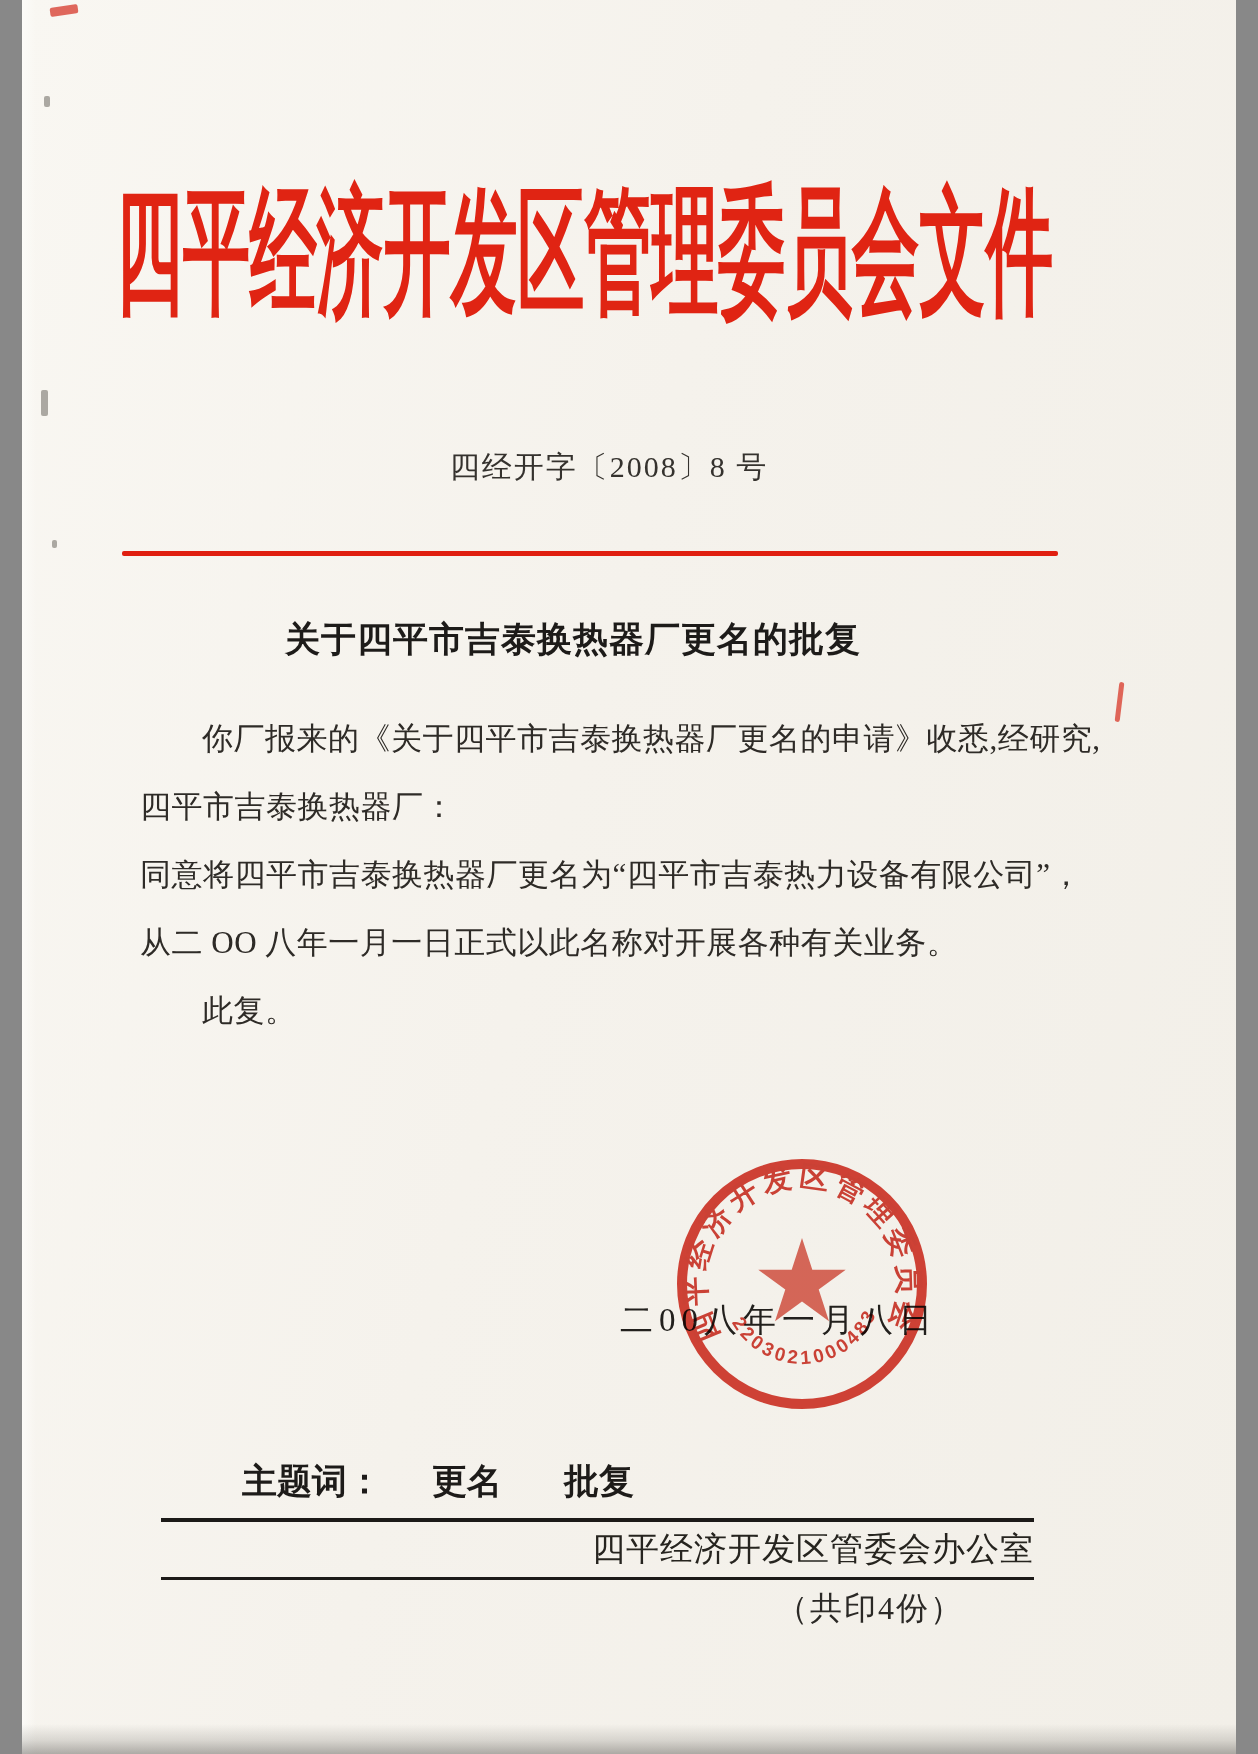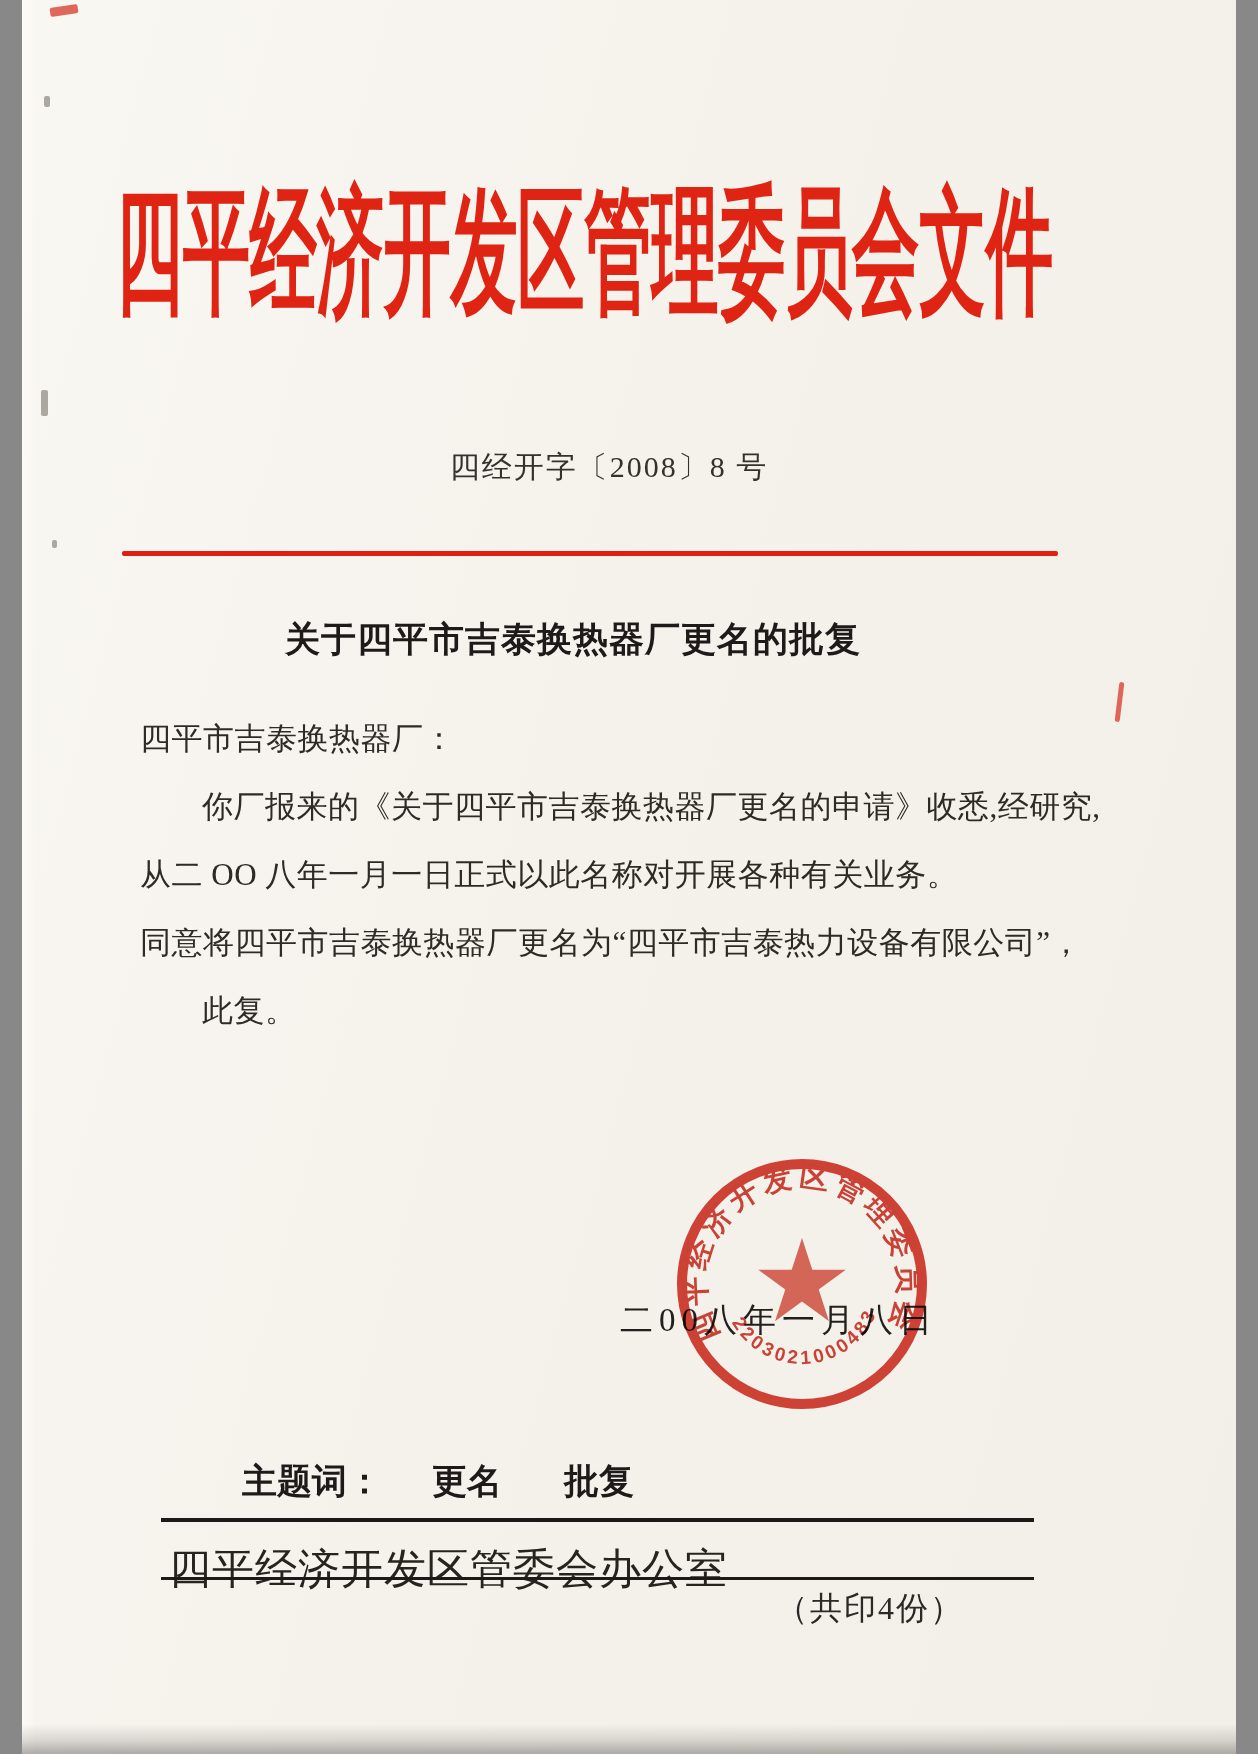--- a/index.html
+++ b/index.html
@@ -58,22 +58,22 @@
     position:absolute;left:172px;top:1458px;
     font-family:"Liberation Sans", sans-serif;font-weight:bold;
     font-size:35px;color:#1d1b19;white-space:nowrap;margin-left:48px;
   }
   .keywords .term1{margin-left:50px;}
   .keywords .term2{margin-left:62px;}
 
   .footer-rule-1{position:absolute;left:139px;top:1518px;width:873px;height:4px;background:#1c1a18;}
   .footer-row{
     position:absolute;left:139px;top:1524px;width:873px;height:50px;
-    display:flex;align-items:center;justify-content:space-between;
-    font-size:42px;color:#26241f;margin-top:20px;
+    display:flex;align-items:center;justify-content:flex-end;
+    font-size:33px;color:#26241f;
   }
   .footer-row .office{padding-left:8px;letter-spacing:1px;}
   .footer-row .print-date{margin-right:66px;letter-spacing:1px;}
   .footer-rule-2{position:absolute;left:139px;top:1577px;width:873px;height:3px;background:#1c1a18;}
   .copies{position:absolute;right:272px;top:1587px;font-size:32px;color:#2b2926;letter-spacing:2px;}
 </style>
 </head>
 <body>
 
 <div class="page">
@@ -87,24 +87,24 @@
 
   <div class="header-title">四平经济开发区管理委员会文件</div>
 
   <div class="doc-number">四经开字〔2008〕8 号</div>
 
   <div class="red-rule"></div>
 
   <h1 class="doc-title">关于四平市吉泰换热器厂更名的批复</h1>
 
   <div class="body-block">
+    <div class="line indent">你厂报来的《关于四平市吉泰换热器厂更名的申请》收悉,经研究,</div>
     <div class="line">四平市吉泰换热器厂：</div>
-    <div class="line indent">你厂报来的《关于四平市吉泰换热器厂更名的申请》收悉,经研究,</div>
+    <div class="line">同意将四平市吉泰换热器厂更名为“四平市吉泰热力设备有限公司”，</div>
     <div class="line">从二 OO 八年一月一日正式以此名称对开展各种有关业务。</div>
-    <div class="line">同意将四平市吉泰换热器厂更名为“四平市吉泰热力设备有限公司”，</div>
     <div class="line indent">此复。</div>
   </div>
 
   <div class="date-line">二00八年一月八日</div>
 
   <div class="seal">
     <svg width="268" height="268" viewBox="0 0 268 268">
       <circle cx="134" cy="134" r="120" fill="none" stroke="#d5372a" stroke-width="10"></circle>
       <path id="sealTopArc" d="M 54.6 189.7 A 97 97 0 1 1 213.4 189.7" fill="none"></path>
       <path id="sealBottomArc" d="M 61.5 167.8 A 80 80 0 0 0 206.5 167.8" fill="none"></path>

